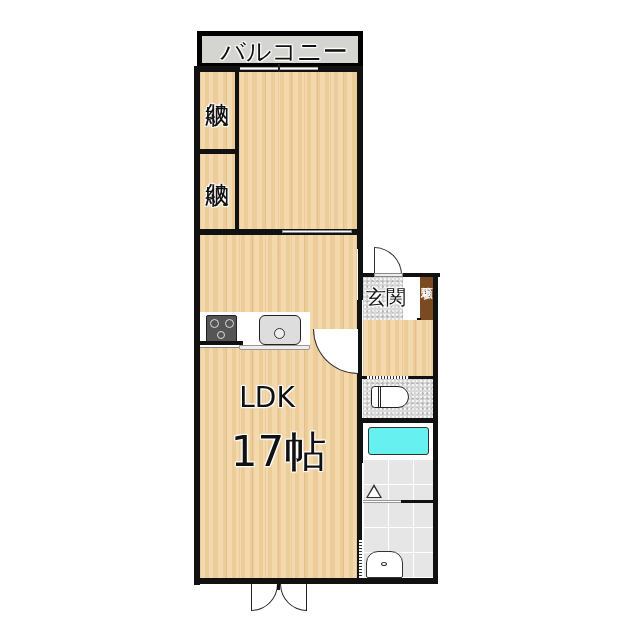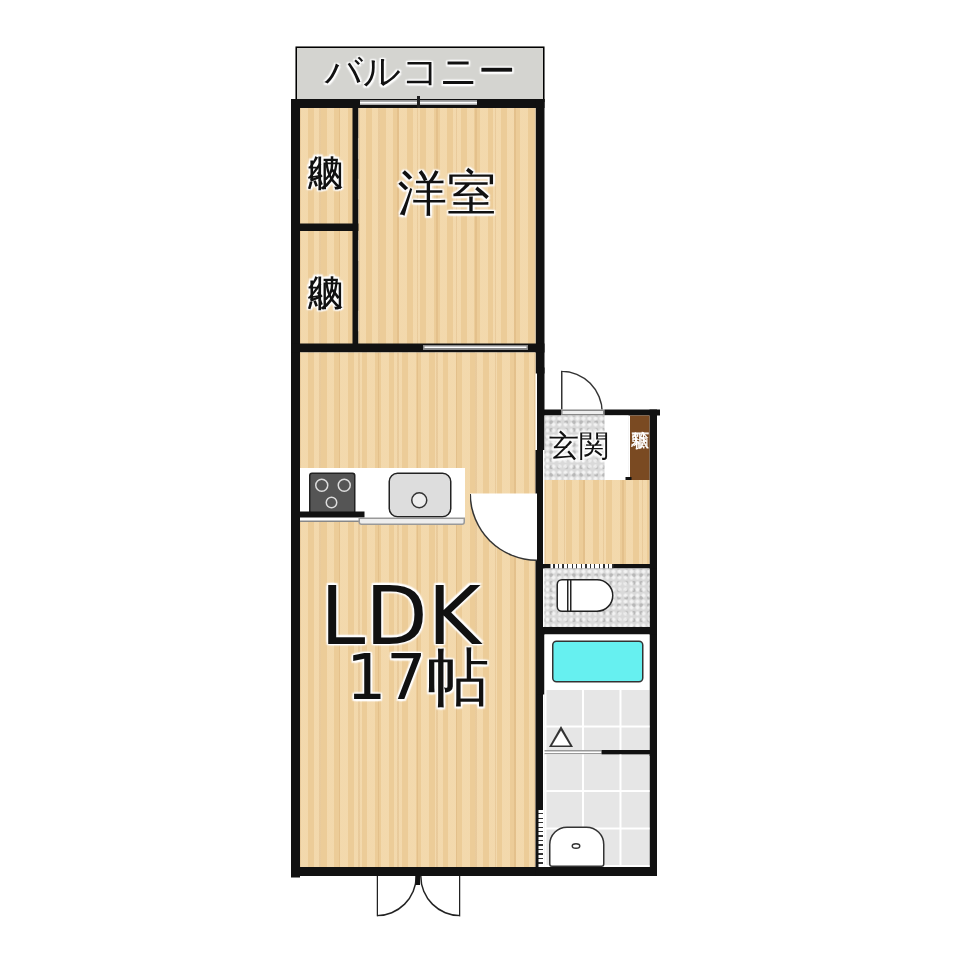--- a/index.html
+++ b/index.html
@@ -29,21 +29,21 @@
   }
   .wall { background:#111111; }
   .label { color:#111; font-weight:bold; text-align:center; line-height:1.05;
     text-shadow: 0 0 2px #fff, 0 0 2px #fff, 1px 1px 1px #fff, -1px -1px 1px #fff, 1px -1px 1px #fff, -1px 1px 1px #fff; }
   .vlabel { writing-mode:vertical-rl; }
   .tri { width:0; height:0; border-top:7px solid transparent; border-bottom:7px solid transparent; border-left:10px solid #fff; filter: drop-shadow(0 0 0.6px #333); }
 </style>
 </head>
 <body>
 
-<div class="abs" style="left:197px; top:31px; width:166px; height:37px; background:#d4d4d0; border:1px solid #000000;">
+<div class="abs" style="left:197px; top:31px; width:166px; height:37px; background:#d4d4d0; border:5px solid #000000;">
   <div class="abs label" style="left:0; top:3px; width:164px; font-size:25px; font-weight:normal;">バルコニー</div>
 </div>
 
 <div class="abs wall" style="left:194px; top:66px; width:169px; height:6px;"></div>
 
 <div class="abs" style="left:240px; top:67px; width:78px; height:3px; background:#fff; border-top:1px solid #aaa; border-bottom:1px solid #aaa;"></div>
 <div class="abs" style="left:278px; top:64px; width:2px; height:8px; background:#222;"></div>
 <div class="abs wall" style="left:194px; top:66px; width:6px; height:519px;"></div>
 <div class="abs wall" style="left:357px; top:66px; width:6px; height:183px;"></div>
 
@@ -55,21 +55,20 @@
   <div class="abs label vlabel" style="left:4px; top:10px; font-size:24px; font-weight:normal;">収納</div>
 </div>
 <div class="abs wall" style="left:235px; top:72px; width:4px; height:158px;"></div>
 
 <div class="abs tri" style="left:239px; top:92px;"></div>
 <div class="abs tri" style="left:239px; top:119px;"></div>
 <div class="abs tri" style="left:239px; top:160px;"></div>
 <div class="abs tri" style="left:239px; top:207px;"></div>
 
 <div class="abs wood" style="left:239px; top:72px; width:118px; height:158px;">
-  <div class="abs label" style="left:0; top:40px; width:118px; font-size:33px; font-weight:normal;">洋室</div>
 </div>
 
 <div class="abs wall" style="left:194px; top:229px; width:169px; height:6px;"></div>
 <div class="abs" style="left:282px; top:230px; width:70px; height:3px; background:#fff; border:1px solid #888;"></div>
 
 <div class="abs wood" style="left:200px; top:235px; width:157px; height:343px;"></div>
 <div class="abs wall" style="left:357px; top:300px; width:5px; height:283px;"></div>
 
 <div class="abs" style="left:200px; top:312px; width:110px; height:36px; background:#fff; border-bottom:1px solid #888;">
   <div class="abs" style="left:6px; top:3px; width:31px; height:28px; background:#555; border:1px solid #222; border-radius:2px;">
@@ -79,21 +78,21 @@
   </div>
   <div class="abs" style="left:59px; top:3px; width:42px; height:30px; background:#ddd; border:1.5px solid #222; border-radius:6px;">
     <div class="abs" style="left:14px; top:12px; width:11px; height:11px; border:1px solid #333; border-radius:50%; background:#eee;"></div>
   </div>
 </div>
 <div class="abs wall" style="left:200px; top:341px; width:43px; height:4px;"></div>
 <div class="abs" style="left:239px; top:345px; width:71px; height:5px; background:#eee; border:1px solid #999; border-radius:0 0 2px 2px;"></div>
 
 <div class="abs" style="left:313px; top:329px; width:45px; height:45px; background:#fff; border-left:1px solid #333; border-bottom-left-radius:45px; border-bottom:1.5px solid #333;"></div>
 
-<div class="abs label" style="left:200px; top:383px; width:134px; font-size:54px; font-weight:normal;">LDK</div>
+<div class="abs label" style="left:200px; top:383px; width:134px; font-size:28px; font-weight:normal;">LDK</div>
 <div class="abs label" style="left:200px; top:430px; width:157px; font-size:42px; font-weight:normal;">17帖</div>
 
 <div class="abs wall" style="left:194px; top:578px; width:169px; height:6px;"></div>
 
 <div class="abs" style="left:251px; top:584px; width:27px; height:27px; border-left:1px solid #222; border-bottom:1px solid #222; border-bottom-right-radius:27px; border-right:1.5px solid #222; background:#fff;"></div>
 <div class="abs" style="left:280px; top:584px; width:27px; height:27px; border-right:1px solid #222; border-bottom:1px solid #222; border-bottom-left-radius:27px; border-left:1.5px solid #222; background:#fff;"></div>
 <div class="abs wall" style="left:277px; top:582px; width:3px; height:8px;"></div>
 
 <div class="abs" style="left:374px; top:247px; width:28px; height:29px; background:#fff; border-left:1px solid #333; border-top:1.5px solid #333; border-top-right-radius:28px; border-right:1px solid #333;"></div>
 

